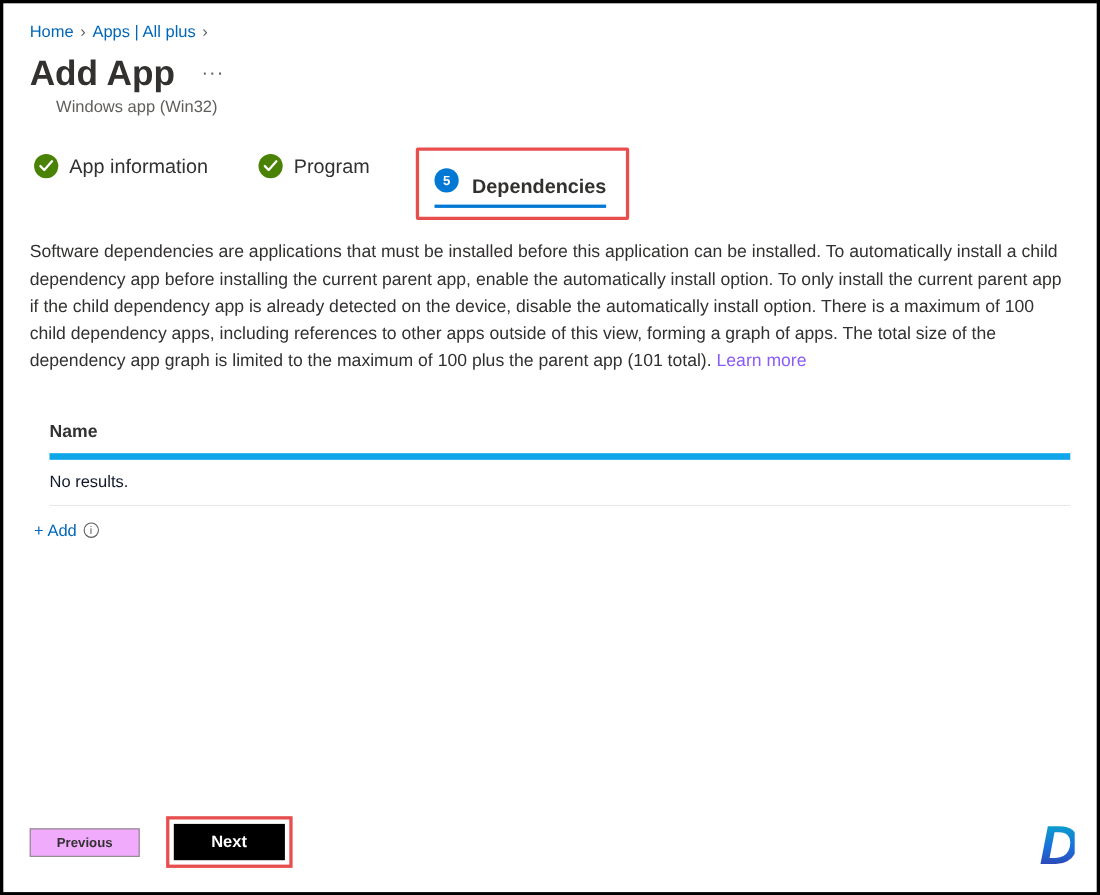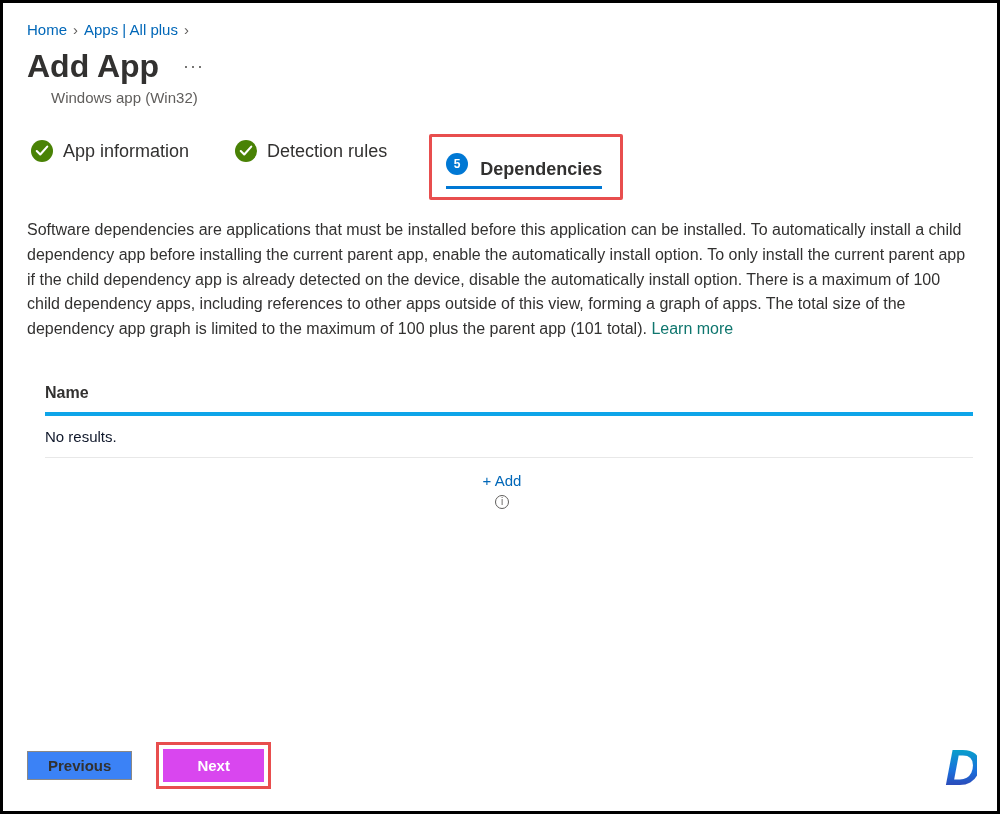--- a/index.html
+++ b/index.html
@@ -66,67 +66,66 @@
     background:#0078d4; color:#fff; font-size:12px; font-weight:600;
     display:flex; align-items:center; justify-content:center;
   }
   .tab-active .label { font-weight:700; font-size:18px;margin-top:12px;}
   .desc {
     font-size:16px;
     line-height:1.55;
     color:#323130;
     margin-bottom: 34px;
   }
-  .desc a { color:#0f766e; text-decoration:none; cursor:pointer;margin-top:38px;}
+  .desc a { color:#8b5cf6; text-decoration:none; cursor:pointer;margin-top:38px;}
   .table-header {
     display:flex;
-    border-bottom:4px solid #0ea5e9;
+    border-bottom:6px solid #0ea5e9;
     padding: 8px 0 10px 0;
     margin-left:18px;
   }
   .col-name { flex:0 0 440px; font-weight:600; font-size:16px;}
   .col-auto { flex:1; font-weight:600; font-size:16px;}
   .table-row {
     display:flex;
     border-bottom:1px solid #e8e8e8;
     padding: 12px 0;
     margin-left:18px;
     font-size:15px;
     color:#0f172a;
   }
   .add-row {
     margin-left:4px;
     margin-top:14px;
     display:flex;
     align-items:center;
     gap:6px;
     font-size:15px;
-    flex-direction:column;
   }
   .add-link { color:#0067b8; cursor:pointer;}
   .info-icon {
     width:14px; height:14px; border:1px solid #605e5c; border-radius:50%;
     display:inline-flex; align-items:center; justify-content:center;
     font-size:10px; color:#605e5c;
   }
   .footer {
     position:absolute;
     left:24px; bottom:22px;
     display:flex; align-items:center; gap:24px;
   }
   .btn-prev {
-    background:#3b82f6; border:1px solid #8a8886; color:#323130;
-    padding: 5px 20px; font-size:15px; font-weight:600; cursor:pointer;
+    background:#f0abfc; border:1px solid #8a8886; color:#323130;
+    padding: 5px 20px; font-size:12px; font-weight:600; cursor:pointer;
     min-width:100px;
   }
   .btn-next-wrap {
     border:3px solid #e84e4e; padding:4px;
   }
   .btn-next {
-    background:#d946ef; border:none; color:#fff;
+    background:#000000; border:none; color:#fff;
     padding: 8px 34px; font-size:15px; font-weight:600; cursor:pointer;
   }
   .logo {
     position:absolute; right:20px; bottom:14px;
     font-size:50px; font-weight:800; font-style:italic;
     background: linear-gradient(180deg,#00b7c3 0%,#1a6fdb 55%,#3b2e9e 100%);
     -webkit-background-clip:text; background-clip:text; color:transparent;
     letter-spacing:-4px;
   }
 </style>
@@ -154,21 +153,21 @@
         </svg>
     </span>
     <span>App information</span>
   </div>
   <div class="tab">
     <span class="check">
       <svg viewBox="0 0 16 16">
           <path d="M2 8l4 4 8-9" stroke="#fff" stroke-width="2.4" fill="none" stroke-linecap="round" stroke-linejoin="round"></path>
         </svg>
     </span>
-    <span>Detection rules</span>
+    <span>Program</span>
   </div>
   <div class="tab-active">
     <div class="inner">
       <span class="stepnum">5</span>
       <span class="label">Dependencies</span>
     </div>
   </div>
 </div>
 
 <p class="desc">

